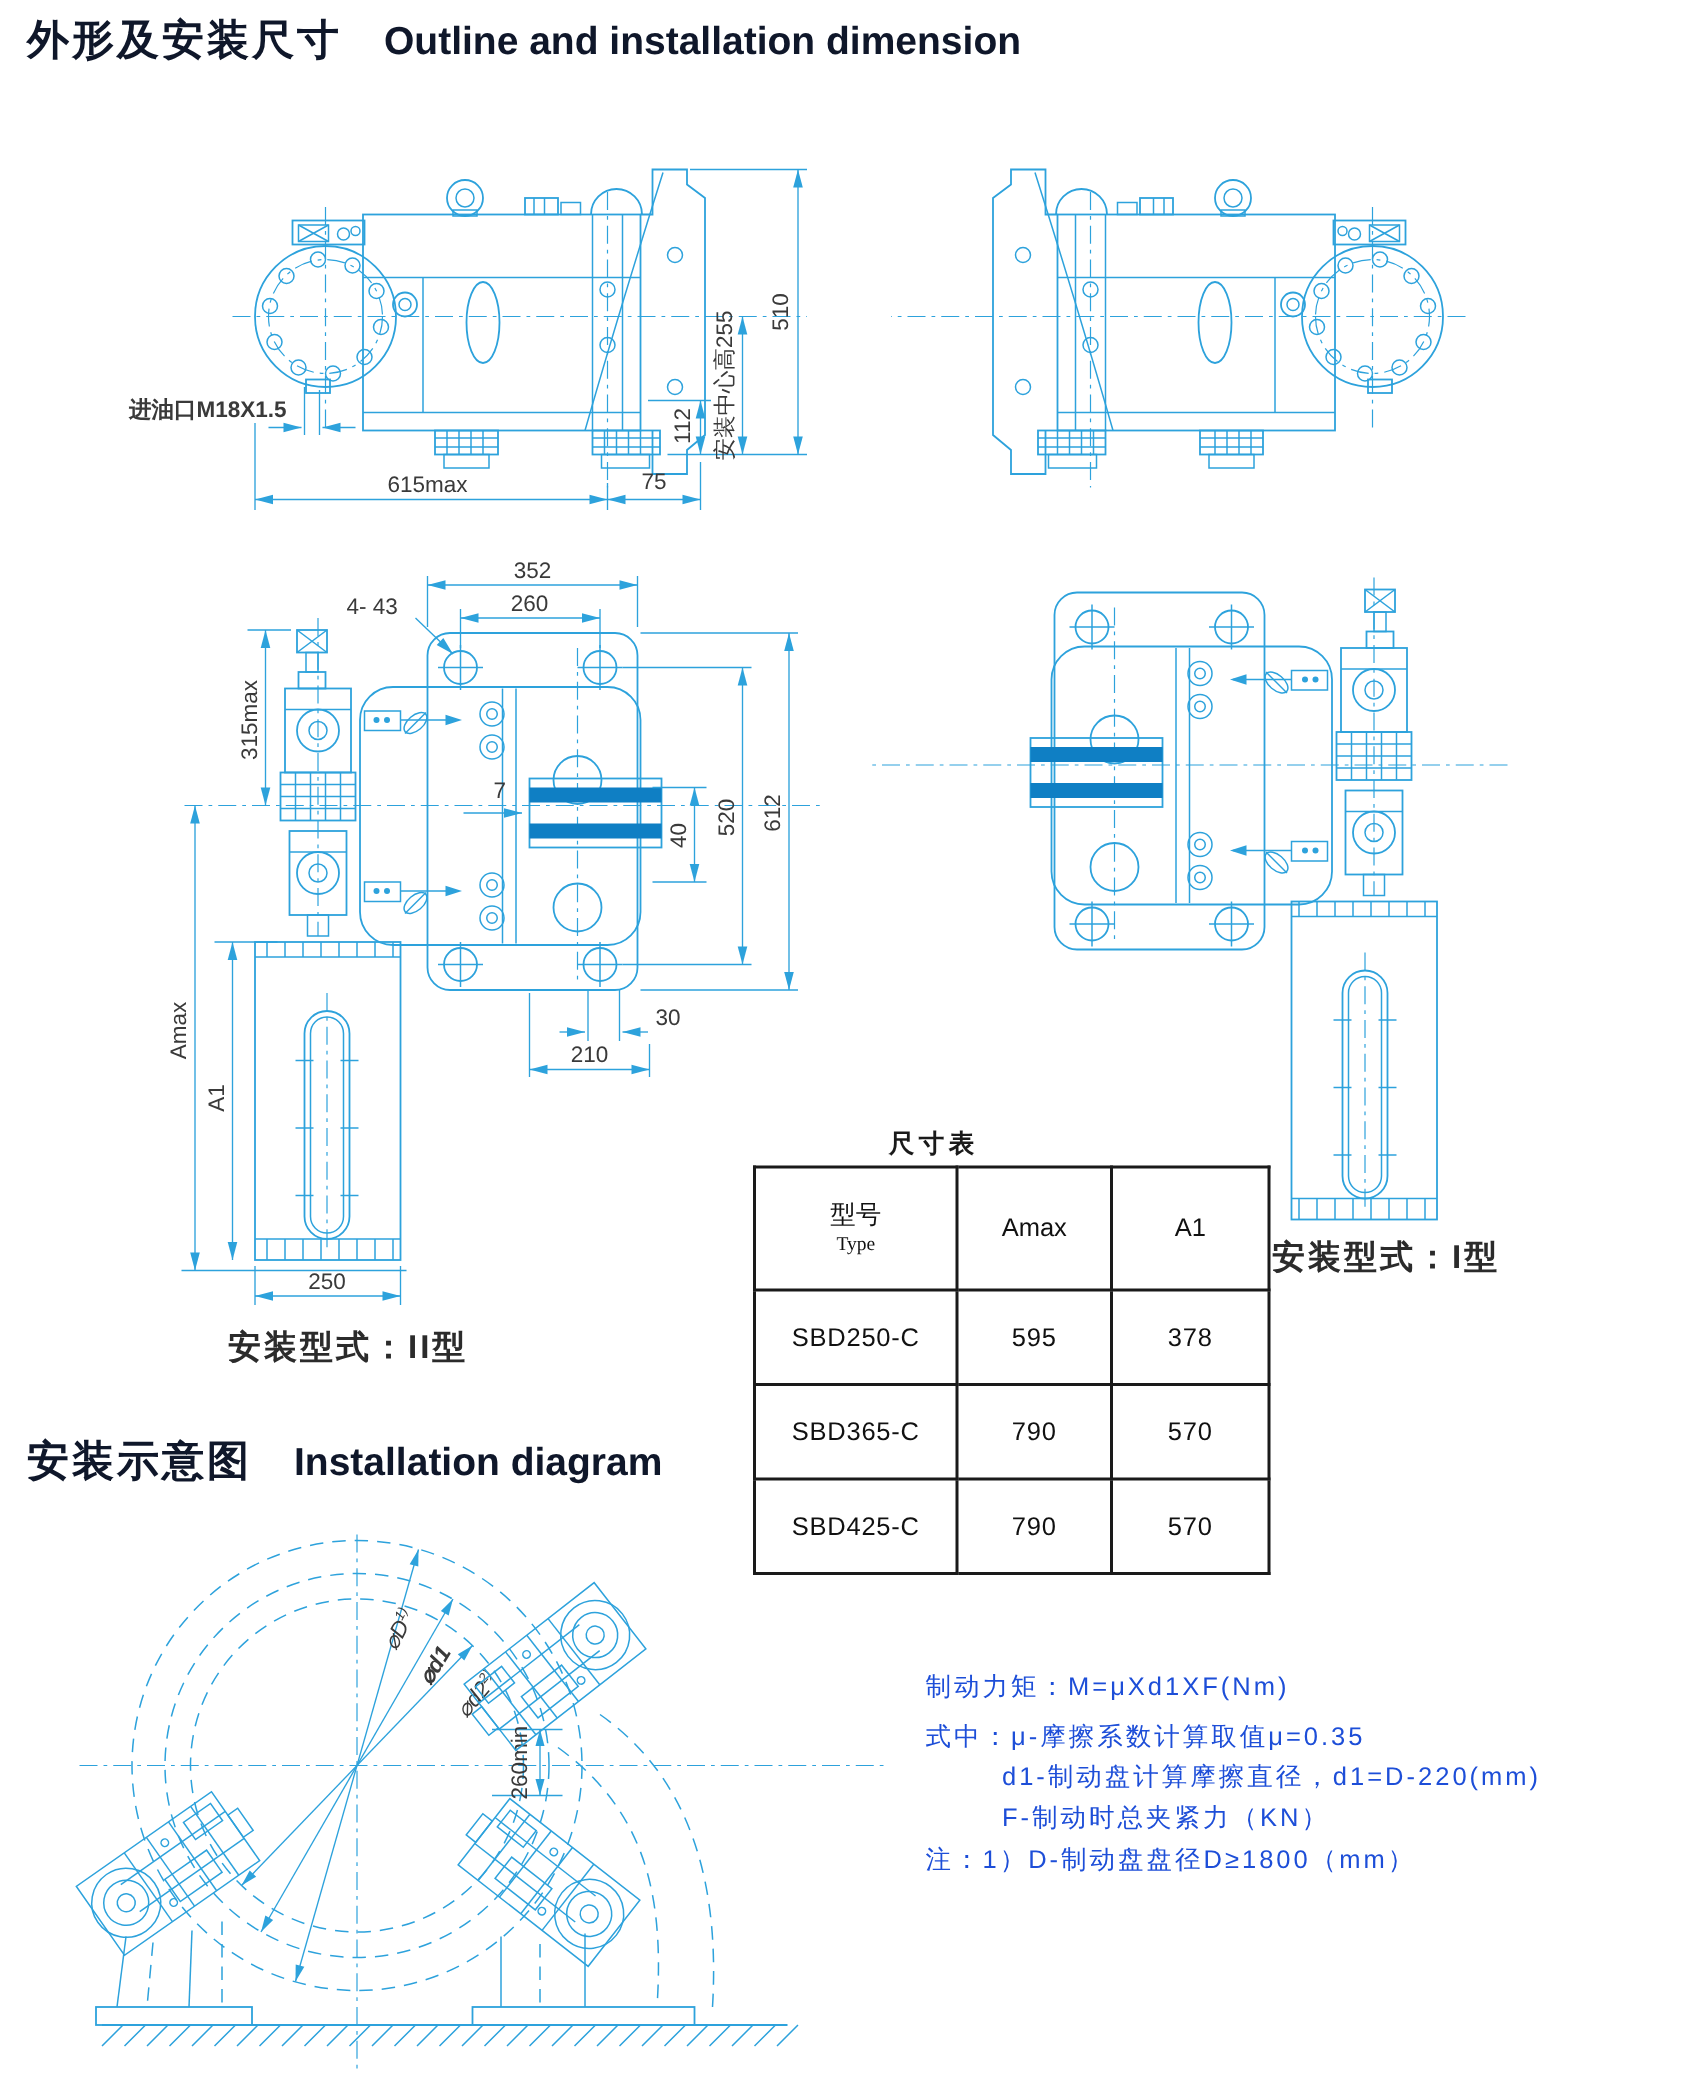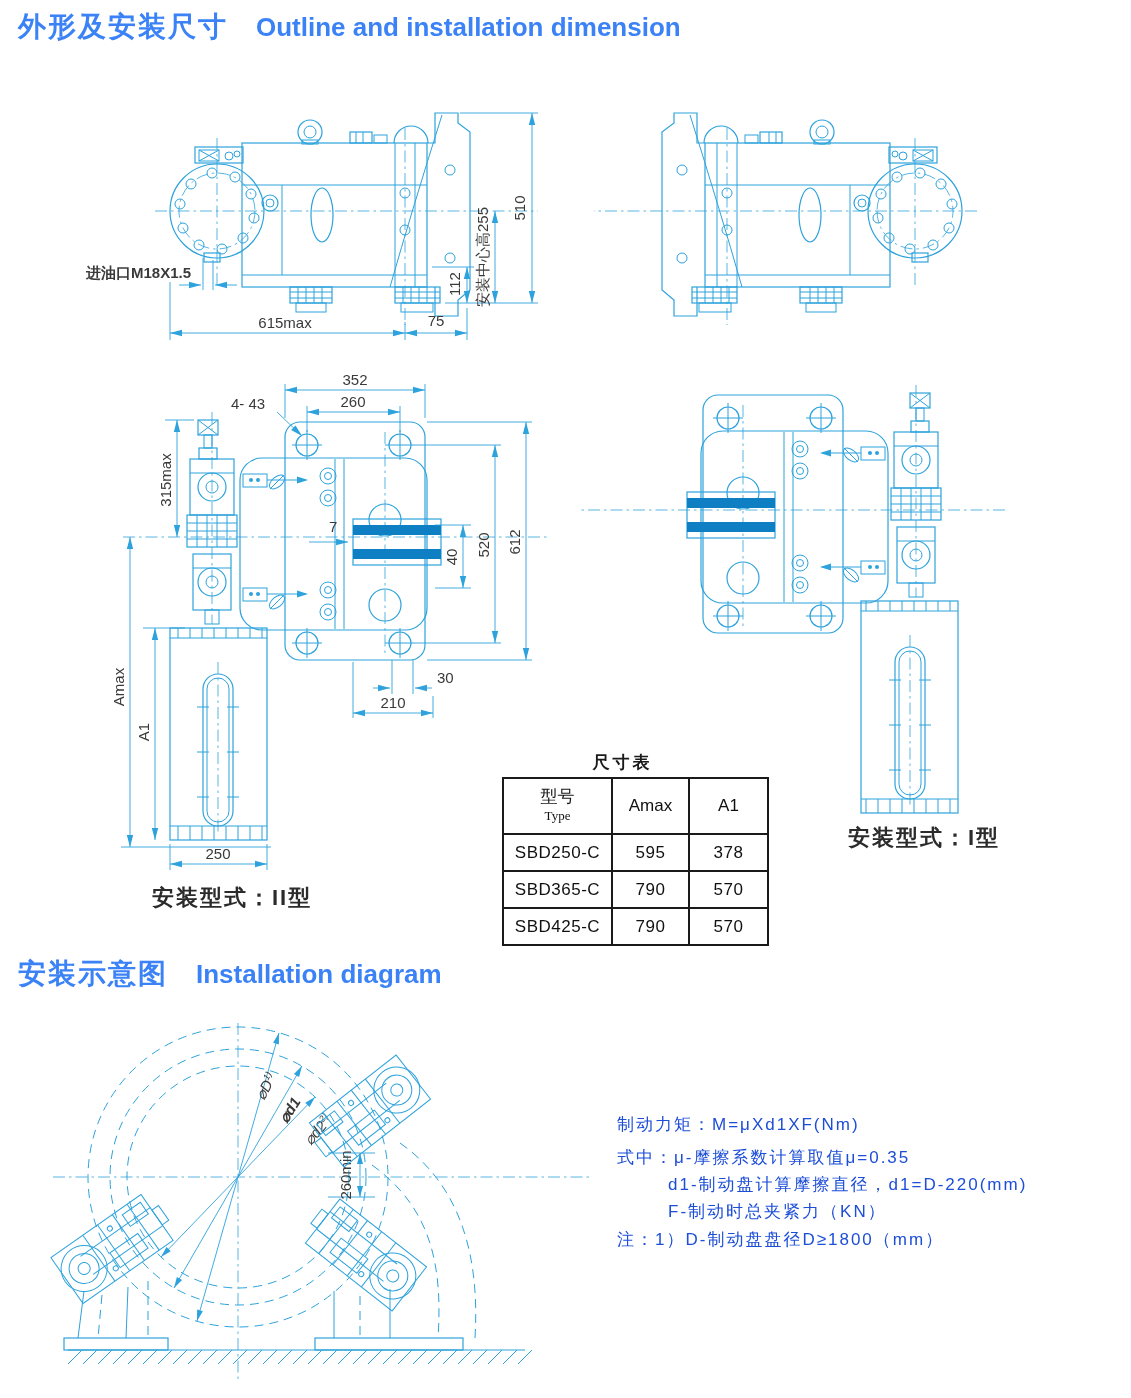--- a/index.html
+++ b/index.html
@@ -1,35 +1,35 @@
 <!DOCTYPE html>
 <html><head>
 <meta charset="utf-8">
 <style>
   html,body{margin:0;padding:0;background:#fff;}
   #page{position:relative;width:1131px;height:1398px;background:#ffffff;overflow:hidden;
         font-family:"Liberation Sans",sans-serif;}
-  .sec-title{position:absolute;left:18px;color:#3b82f6;font-weight:bold;white-space:nowrap;}
+  .sec-title{position:absolute;left:18px;color:#0f172a;font-weight:bold;white-space:nowrap;}
   .sec-title .zh{font-size:28px;letter-spacing:2px;}
   .sec-title .en{font-size:26px;margin-left:28px;letter-spacing:0px;}
   svg{position:absolute;overflow:visible;}
   svg text{font-family:"Liberation Sans",sans-serif;fill:#3a3a3a;stroke:none;font-size:15px;}
   .ln{stroke:#2da2dc;fill:none;stroke-width:1.2;}
   .thin{stroke-width:1;}
   .cl{stroke:#2da2dc;fill:none;stroke-width:0.8;stroke-dasharray:12 4 2.5 4;}
   .dash{stroke:#2da2dc;fill:none;stroke-width:1;stroke-dasharray:9 6;}
   .dim{stroke:#2da2dc;fill:none;stroke-width:0.9;}
   .bar{fill:#0f7fc4;stroke:none;}
   .type-label{position:absolute;font-size:22px;font-weight:bold;color:#2b2b2b;letter-spacing:2px;white-space:nowrap;}
   .tbl-title{position:absolute;left:502px;top:751px;width:241px;text-align:center;font-size:17px;
              color:#1a1a1a;letter-spacing:3px;font-weight:bold;}
   table.size{position:absolute;left:502px;top:777px;border-collapse:collapse;table-layout:fixed;
              font-size:17px;color:#111;}
   table.size td,table.size th{border:2px solid #1a1a1a;text-align:center;vertical-align:middle;
-             padding:4px;font-weight:normal;}
+             padding:17px;font-weight:normal;}
   th.model-h{width:99px;height:46px;line-height:1.05;}
   th.amax-h{width:67px;} th.a1-h{width:69px;}
   td.r{height:27px;letter-spacing:0.5px;}
   .type-sub{font-size:13px;font-family:"Liberation Serif",serif;}
   .note-line{position:absolute;font-size:17px;color:#1d4ed8;letter-spacing:2px;white-space:nowrap;}
 </style>
 </head>
 <body>
 
 <div id="page">

